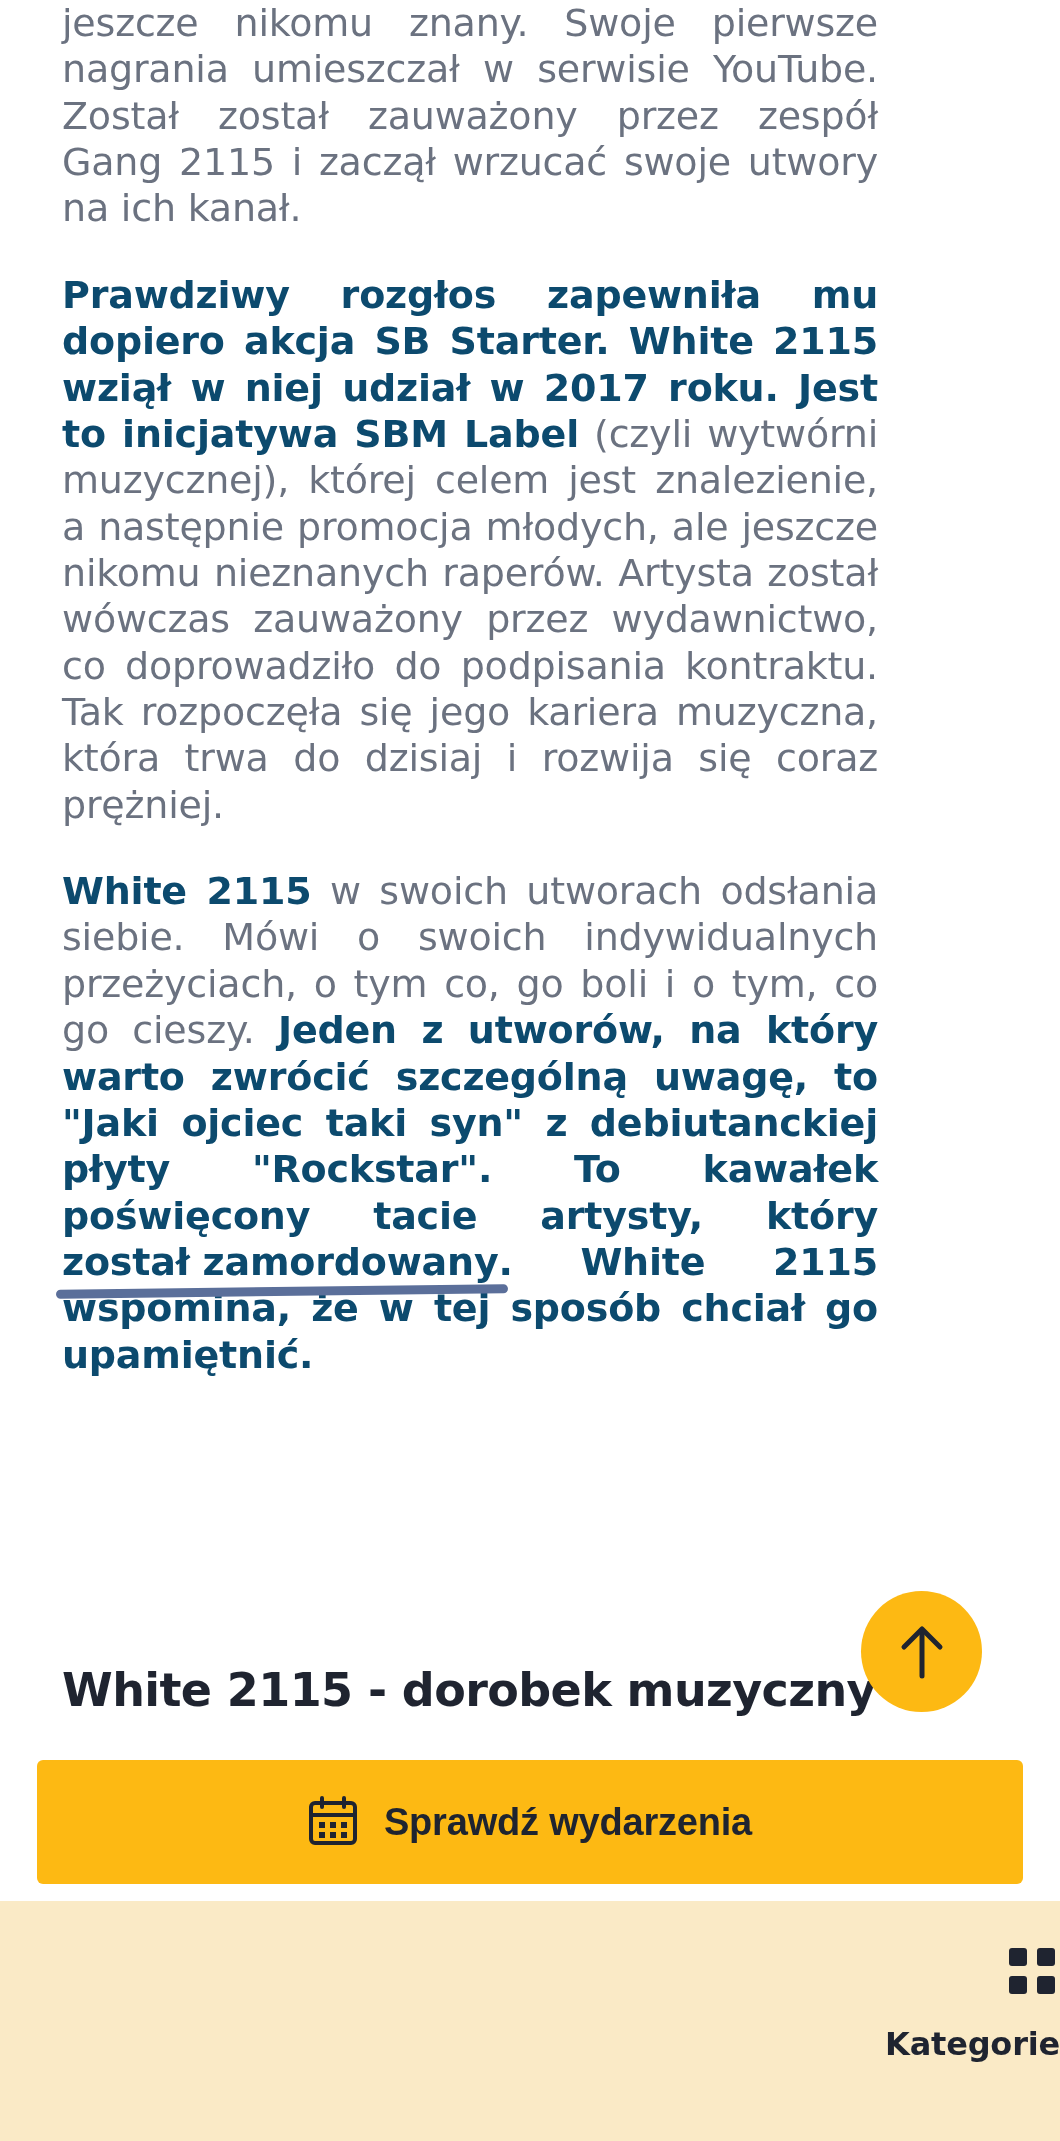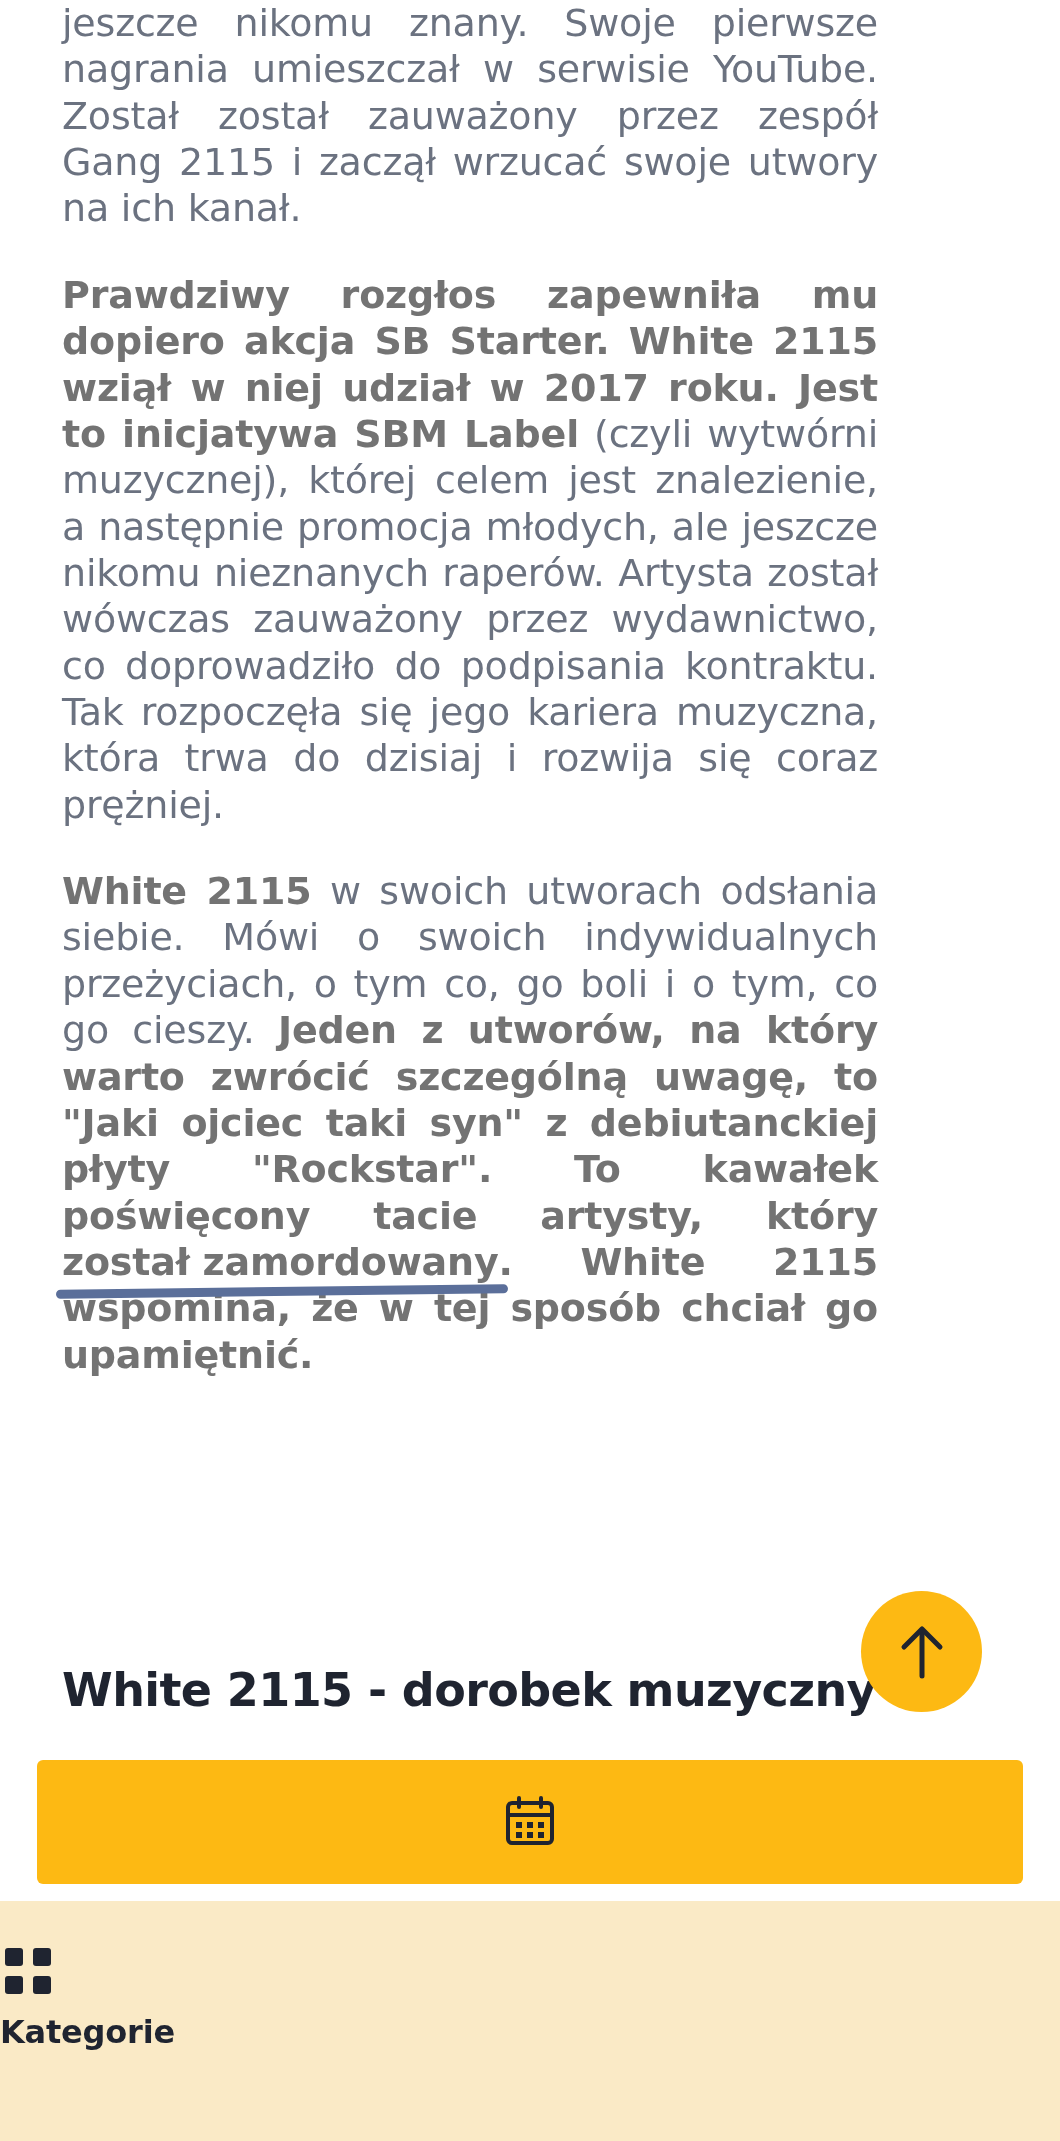--- a/index.html
+++ b/index.html
@@ -30,21 +30,21 @@
     line-height: 1.22;
     text-align: justify;
     margin: 0 0 40px 0;
     letter-spacing: -0.2px;
     font-weight: 400;
   }
   .para:first-child {
     margin-top: 0;
   }
   .para b, .para strong {
-    color: #737373;
+    color: #0c4a6e;
     font-weight: 700;
   }
   .clip-top {
     
     margin-top: -40px;
   }
   .underline-wrap {
     position: relative;
     display: inline-block;
   }
@@ -125,22 +125,22 @@
     height: 240px;
     background: #faeac6;
     display: flex;
     align-items: flex-start;
     padding-top: 42px;
   }
   .nav-item {
     flex: 1;
     display: flex;
     flex-direction: column;
-    align-items: flex-start;
-    gap: 10px;
+    align-items: flex-end;
+    gap: 22px;
     cursor: pointer;
   }
   .nav-label {
     color: #1f2430;
     font-size: 32px;
     font-weight: 700;
     letter-spacing: -0.2px;
   }
   .nav-icon { display: block; }
 </style>
@@ -181,20 +181,21 @@
       <path d="M3 20 H47" stroke="#1f2430" stroke-width="4"></path>
       <path d="M14 3 V12 M36 3 V12" stroke="#1f2430" stroke-width="4" stroke-linecap="round"></path>
       <rect x="11" y="27" width="6" height="6" fill="#1f2430"></rect>
       <rect x="22" y="27" width="6" height="6" fill="#1f2430"></rect>
       <rect x="33" y="27" width="6" height="6" fill="#1f2430"></rect>
       <rect x="11" y="37" width="6" height="6" fill="#1f2430"></rect>
       <rect x="22" y="37" width="6" height="6" fill="#1f2430"></rect>
       <rect x="33" y="37" width="6" height="6" fill="#1f2430"></rect>
     </svg>
   </span>
+  <span class="cta-label">Sprawdź wydarzenia</span>
 </button>
 
 <nav class="bottom-nav">
 
   <div class="nav-item">
     <span class="nav-icon">
       <svg width="56" height="56" viewBox="0 0 56 56" xmlns="http://www.w3.org/2000/svg">
         <rect x="5" y="5" width="18" height="18" rx="3" fill="#1f2430"></rect>
         <rect x="33" y="5" width="18" height="18" rx="3" fill="#1f2430"></rect>
         <rect x="5" y="33" width="18" height="18" rx="3" fill="#1f2430"></rect>

